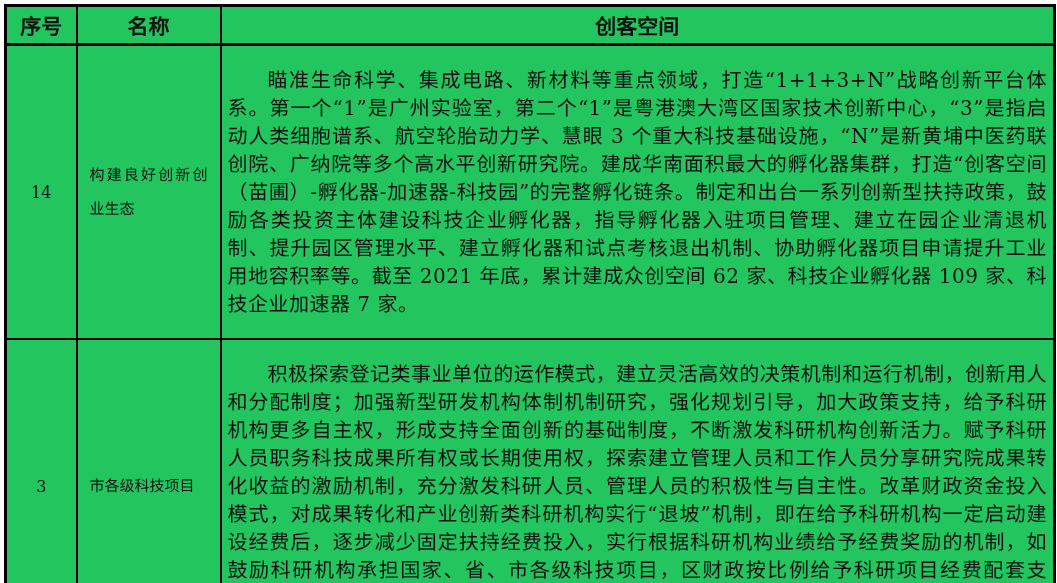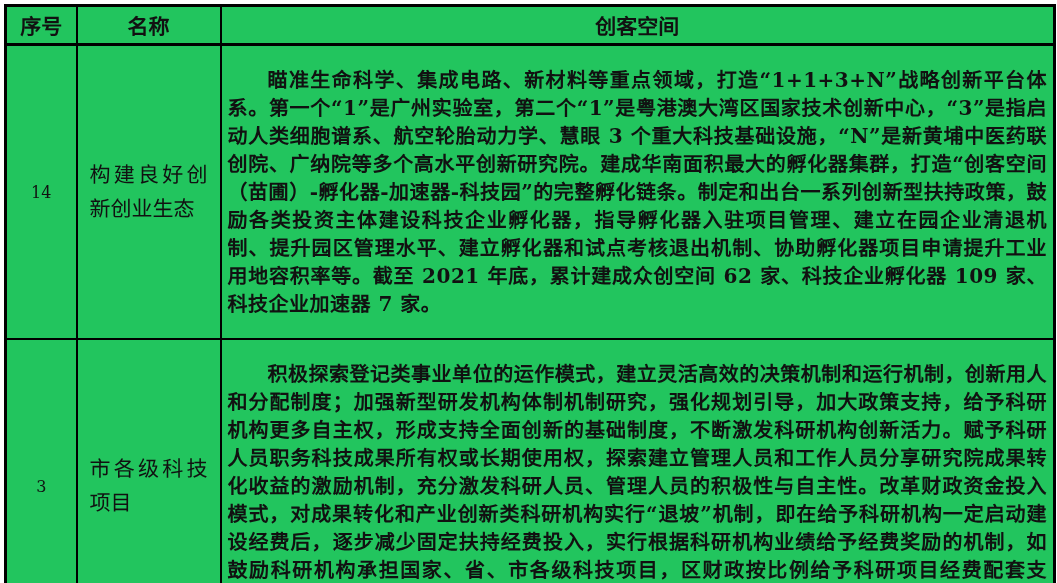--- a/index.html
+++ b/index.html
@@ -35,28 +35,27 @@
     text-align: center;
     border-bottom: 3px solid #000000;
   }
   td.serial-cell {
     text-align: center;
     font-size: 16px;
   }
   td.name-cell .name-inner {
     width: 118px;
     margin: 0 auto;
-    font-size: 21px;
+    font-size: 15px;
     line-height: 34px;
     text-align: justify;
     text-align-last: left;
   }
   td.content-cell {
     padding: 20px 6px;
-    font-weight: bold;
   }
   td.content-cell .content-text {
     margin: 0;
     font-size: 20px;
     line-height: 28px;
     text-align: justify;
     text-indent: 2em;
     letter-spacing: 0.5px;
   }
   tr.row-14 { height: 271px; }

